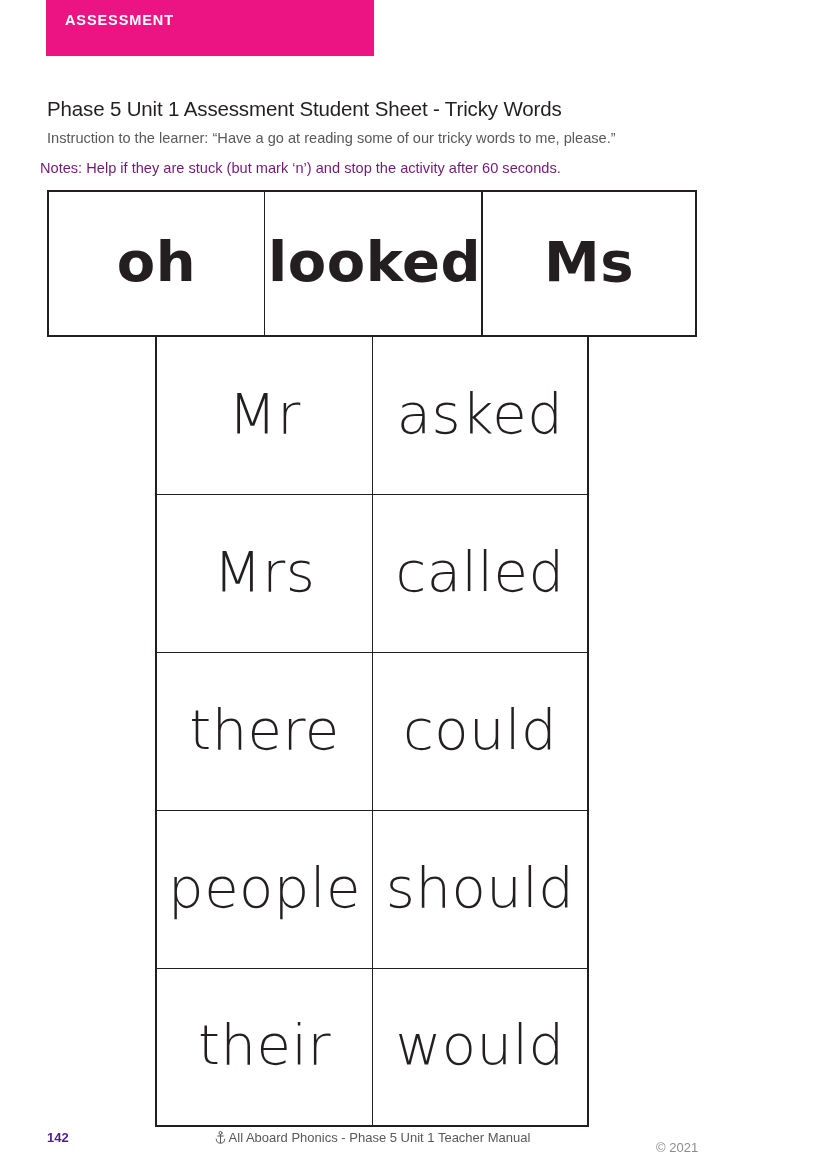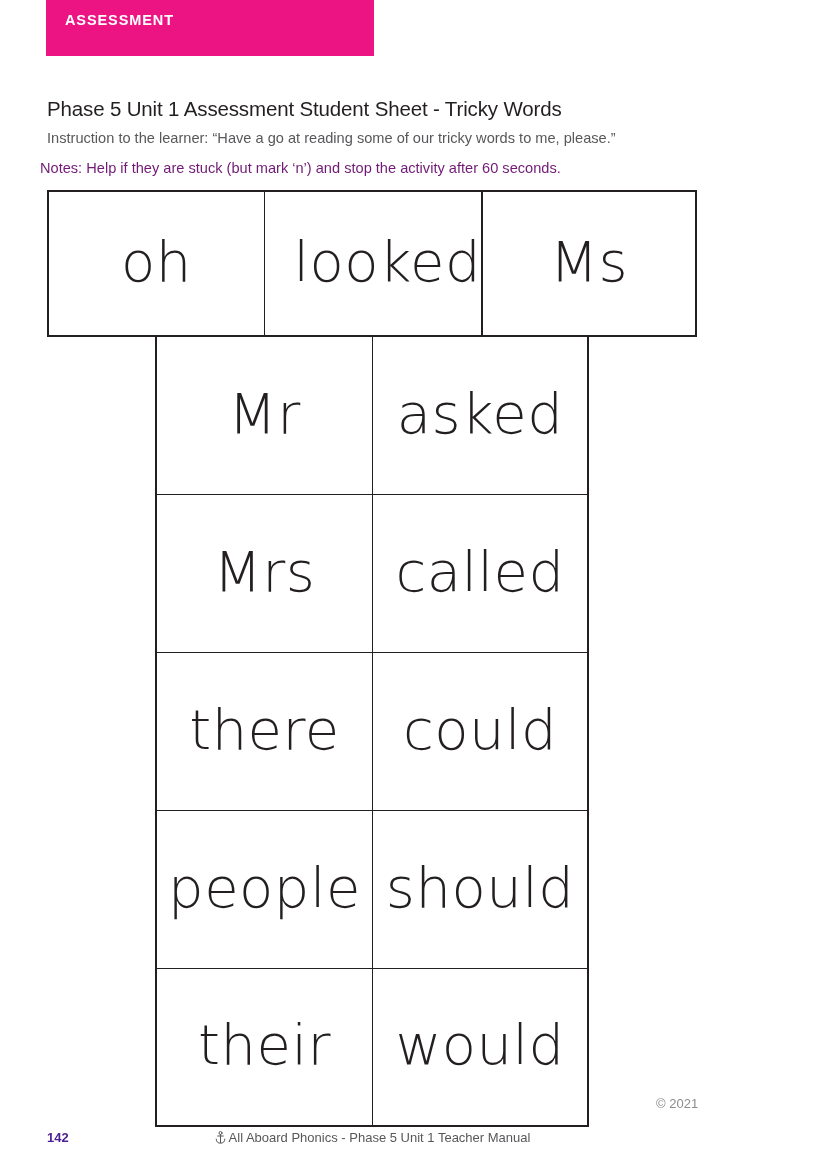--- a/index.html
+++ b/index.html
@@ -92,20 +92,21 @@
     color: #231f20;
     letter-spacing: 0.5px;
     background: #ffffff;
   }
   
   .row-1 { height: 147px; }
   .row-1 .grid-cell {
     border-top: 2.4px solid #231f20;
     border-bottom: 2.4px solid #231f20;
     border-left: 2.4px solid #231f20;
+    font-weight: bold;
   }
   .row-1 .grid-cell.last { border-right: 2.4px solid #231f20; }
   .row-1 .c1 { width: 217px; }
   .row-1 .c2 { width: 217px; border-left-width: 1.6px; justify-content: flex-end; }
   .row-1 .c3 { width: 216px; border-left-width: 2.4px; }
 
   
   .row-n { height: 158px; justify-content: center; }
   .row-n .grid-cell {
     border-left: 2.4px solid #231f20;
@@ -141,21 +142,21 @@
     white-space: nowrap;
   }
   .anchor-icon {
     display: inline-block;
     vertical-align: -2px;
     margin-right: 3px;
   }
   .footer-copyright {
     position: absolute;
     left: 656px;
-    top: 1096px;
+    top: 1140px;
     font-size: 13px;
     color: #8c8c8f;
     white-space: nowrap;
   }
 </style>
 </head>
 <body>
 
 <div class="banner">
   <span class="banner-label">ASSESSMENT</span>

